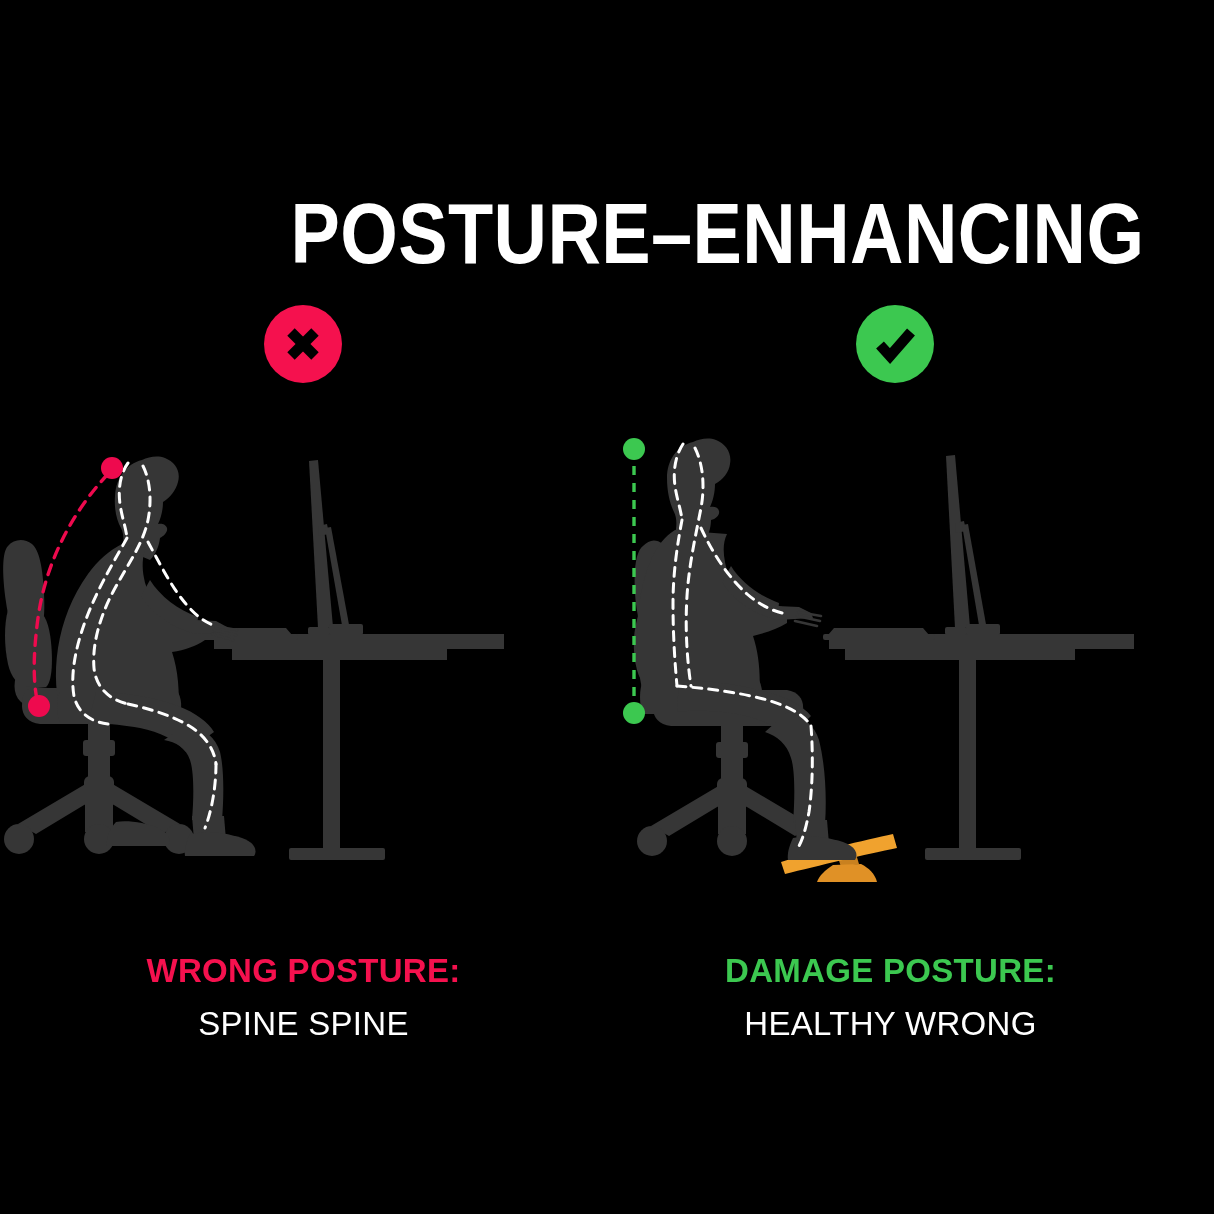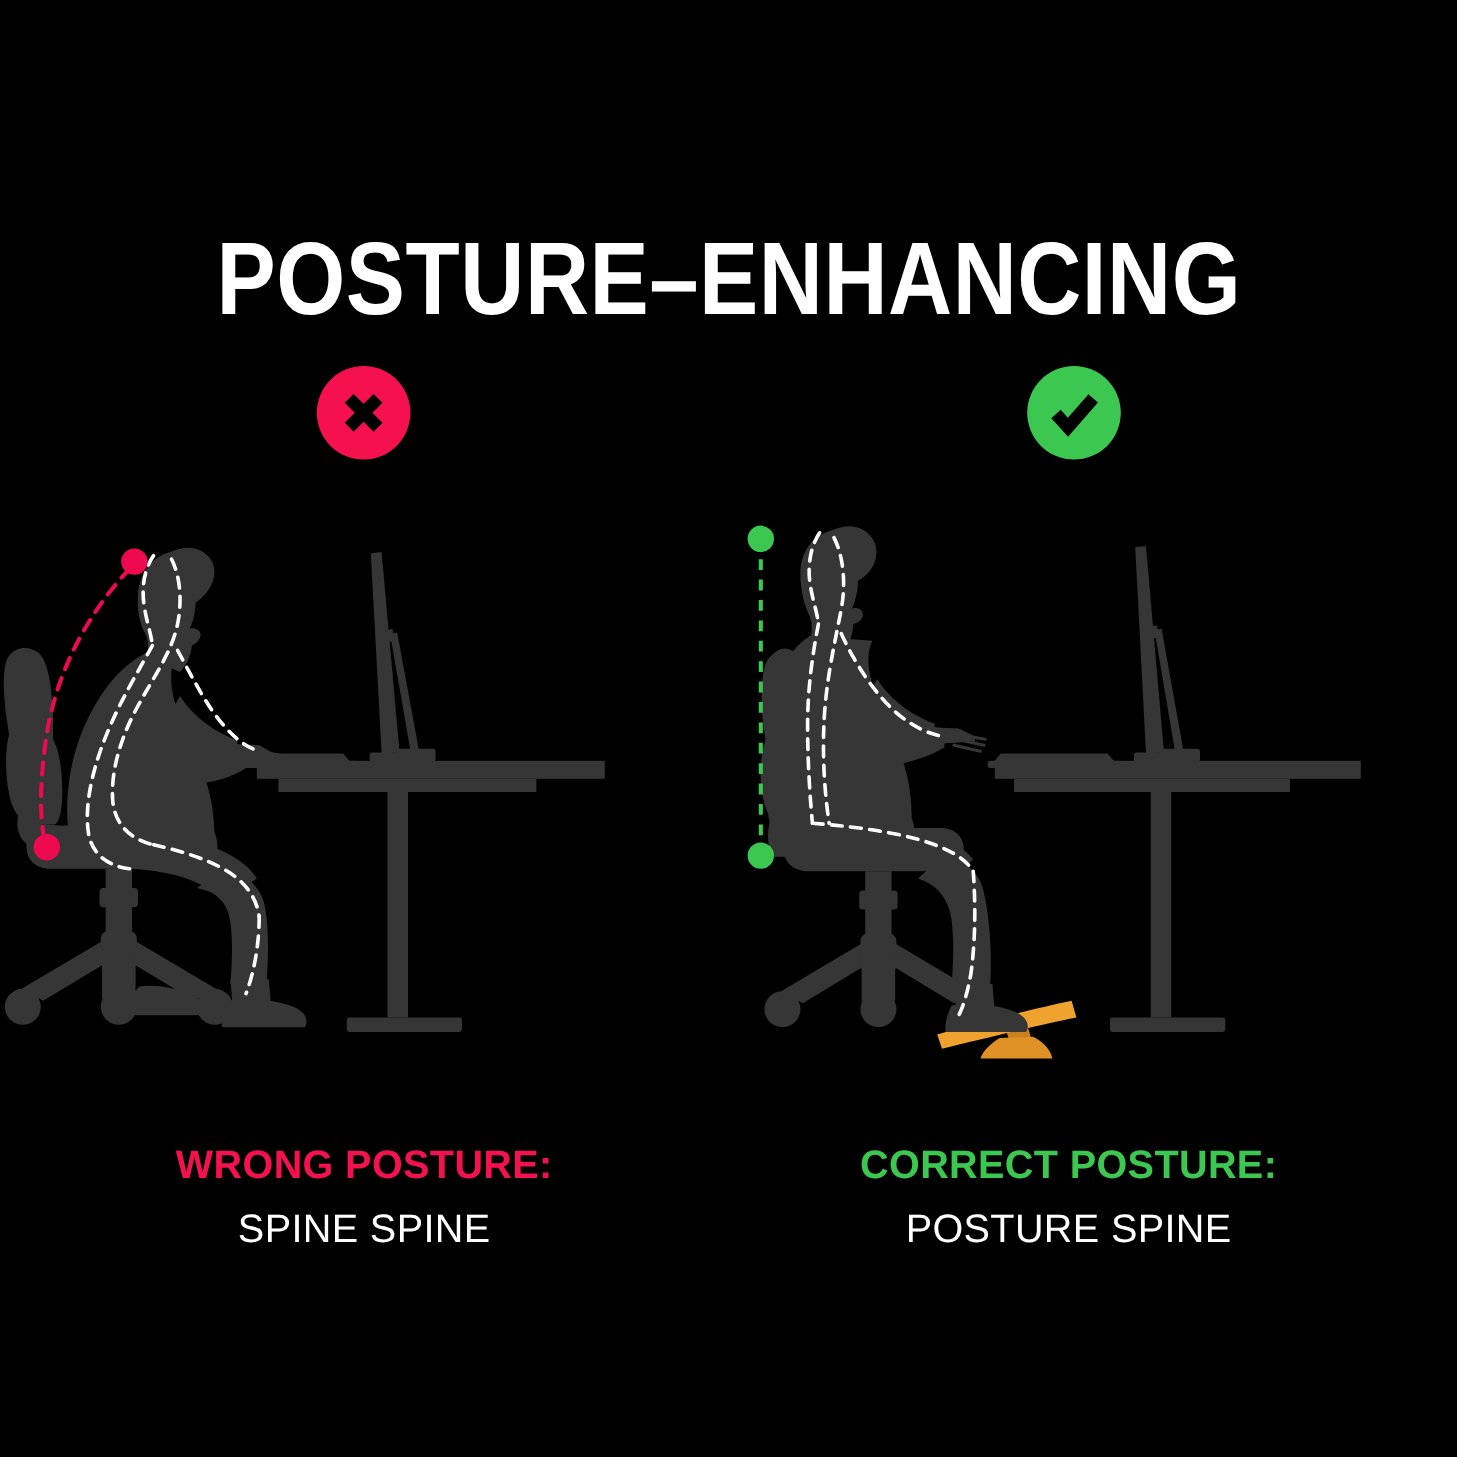--- a/index.html
+++ b/index.html
@@ -20,21 +20,21 @@
     height: 1214px;
     background: #000000;
   }
 
   
   .title-wrap {
     position: absolute;
     top: 132px;
     left: 0;
     width: 1214px;
-    text-align: center;
+    text-align: right;
   }
   .title {
     display: inline-block;
     color: #ffffff;
     font-family: "Liberation Sans Narrow", "Liberation Sans", sans-serif;
     font-weight: 700;
     font-size: 86px;
     line-height: 1;
     letter-spacing: 0.5px;
     transform: scaleX(0.86);
@@ -421,19 +421,19 @@
           <g>
             <line x1="47" y1="25" x2="47" y2="289" stroke="#3cc850" stroke-width="3.4" stroke-dasharray="9 8" stroke-linecap="butt"></line>
             <circle cx="47" cy="25" r="11" fill="#3cc850"></circle>
             <circle cx="47" cy="289" r="11" fill="#3cc850"></circle>
           </g>
 
         </svg>
       </div>
 
       <div class="caption">
-        <p class="caption-main" style="color:#3cc850;">CORRECT POSTURE:</p>
-        <p class="caption-sub">POSTURE SPINE</p>
+        <p class="caption-main" style="color:#3cc850;">DAMAGE POSTURE:</p>
+        <p class="caption-sub">HEALTHY WRONG</p>
       </div>
     </div>
 
   </div>
 </div>
 
 </body></html>

